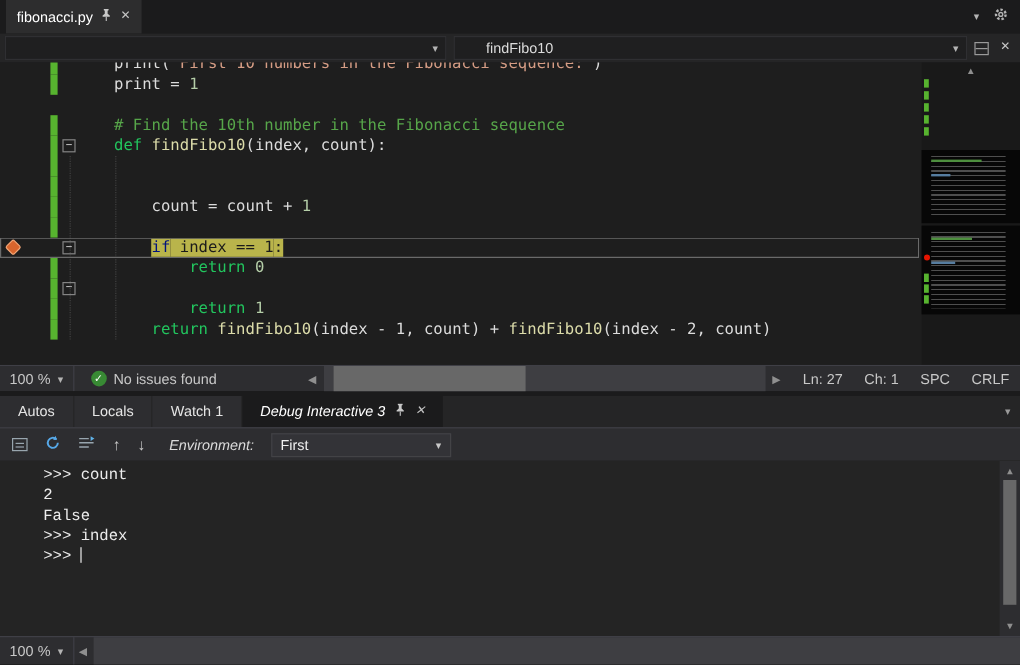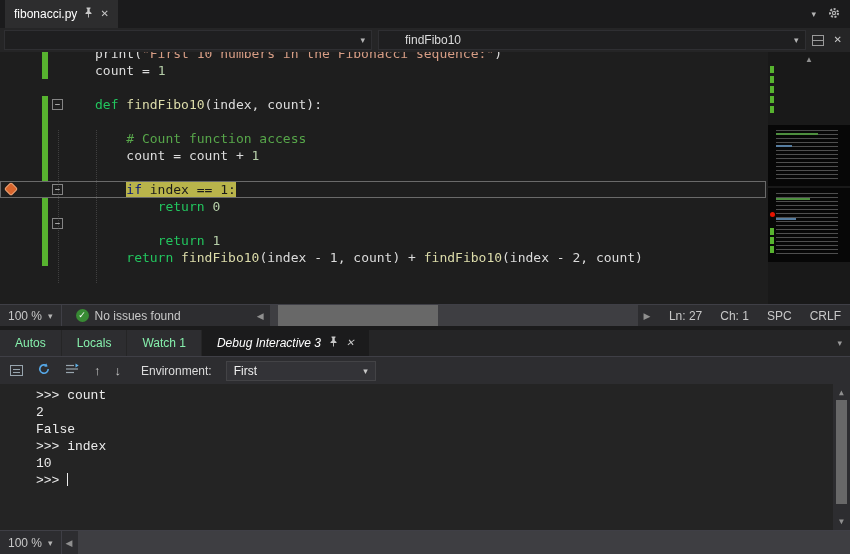--- a/index.html
+++ b/index.html
@@ -53,30 +53,30 @@
   .sarrow{color:#8f8f8f;font-size:9px;padding:0 4px;}
   .hscroll{width:368px;height:100%;background:#3e3e42;margin:0 2px;position:relative;flex:none;}
   .hthumb{position:absolute;left:8px;top:0;height:100%;width:160px;background:#686868;}
   .epos{margin-left:auto;display:flex;align-items:center;}
   .epos span{padding:0 9px;}
 
   .gap{height:4px;background:#1b1b1c;flex:none;}
 
   
   .ptabs{height:26px;background:#252526;display:flex;align-items:stretch;gap:1px;flex:none;}
-  .ptab{display:flex;align-items:center;gap:8px;padding:0 15px;font-size:12px;color:#86efac;background:#2d2d30;}
+  .ptab{display:flex;align-items:center;gap:8px;padding:0 15px;font-size:12px;color:#e5e5e5;background:#2d2d30;}
   .ptab.active{background:#1b1b1c;color:#fff;font-style:italic;}
   .ptabs .menu-arrow{margin-left:auto;align-self:center;padding-right:8px;color:#9a9a9a;font-size:9px;}
 
   
   .ptoolbar{height:28px;background:#2d2d30;border-top:1px solid #3f3f46;display:flex;align-items:center;padding:0 10px;gap:14px;font-size:12px;flex:none;}
   .ico-reset{width:13px;height:11px;border:1px solid #98a5ae;position:relative;}
   .ico-reset::before{content:"";position:absolute;left:2px;right:2px;top:3px;height:1px;background:#98a5ae;box-shadow:0 3px 0 #98a5ae;}
   .tb-arrow{color:#c8c8c8;font-size:13px;line-height:13px;}
-  .env-label{color:#dcdcdc;margin-left:6px;}
+  .env-label{color:#dcdcdc;margin-left:6px;font-style:italic;}
   .env-combo{width:150px;height:20px;background:#333337;border:1px solid #434346;display:flex;align-items:center;padding:0 7px;color:#f0f0f0;}
   .env-combo .arr{margin-left:auto;font-size:9px;color:#c8c8c8;}
 
   
   .console{flex:1;background:#242424;position:relative;font-family:"DejaVu Sans Mono",monospace;font-size:13px;color:#ececec;overflow:hidden;}
   .console-lines{padding:3px 0 0 36px;font-family:Liberation Mono, monospace;}
   .cline{height:17px;line-height:17px;white-space:pre;}
   .caret{display:inline-block;width:1px;height:13px;background:#ececec;vertical-align:-2px;}
   .vscroll{position:absolute;right:0;top:0;bottom:0;width:17px;background:#2d2d30;}
   .vthumb{position:absolute;left:3px;right:3px;top:16px;height:104px;background:#686868;}
@@ -123,25 +123,26 @@
       <span>findFibo10</span>
       <span class="arr">▾</span>
     </div>
     <span class="split-icon"></span>
     <span class="icon-x" style="padding:0 4px;">✕</span>
   </div>
 
   <div class="editor">
     <div class="code-lines">
         <div class="line"><i class="chg"></i><span class="ct"><span class="tok-d">print(</span><span class="tok-s">"First 10 numbers in the Fibonacci sequence:"</span><span class="tok-d">)</span></span></div>
-        <div class="line"><i class="chg"></i><span class="ct"><span class="tok-d">count = </span><span class="tok-n">1</span></span></div>
+        <div class="line"><i class="chg"></i><span class="ct"><span class="tok-d">print = </span><span class="tok-n">1</span></span></div>
         <div class="line"><span class="ct"></span></div>
+        <div class="line"><i class="chg"></i><span class="ct"><span class="tok-c"># Find the 10th number in the Fibonacci sequence</span></span></div>
         <div class="line"><i class="chg"></i><i class="fold">−</i><span class="ct"><span class="tok-k">def</span><span class="tok-d"> </span><span class="tok-f">findFibo10</span><span class="tok-d">(index, count):</span></span></div>
         <div class="line"><i class="chg"></i><span class="ct"></span></div>
-        <div class="line"><i class="chg"></i><span class="ct"><span class="tok-d">    </span><span class="tok-c"># Count function access</span></span></div>
+        <div class="line"><i class="chg"></i></div>
         <div class="line"><i class="chg"></i><span class="ct"><span class="tok-d">    count = count + </span><span class="tok-n">1</span></span></div>
         <div class="line"><i class="chg"></i><span class="ct"></span></div>
         <div class="line current"><i class="bpt"></i><i class="fold">−</i><span class="ct"><span class="tok-d">    </span><span class="tok-hk">if</span><span class="tok-hd"> index == </span><span class="tok-hn">1</span><span class="tok-hd">:</span></span></div>
         <div class="line"><i class="chg"></i><span class="ct"><span class="tok-d">        </span><span class="tok-k">return</span><span class="tok-d"> </span><span class="tok-n">0</span></span></div>
         <div class="line"><i class="chg"></i><i class="fold">−</i></div>
         <div class="line"><i class="chg"></i><span class="ct"><span class="tok-d">        </span><span class="tok-k">return</span><span class="tok-d"> </span><span class="tok-n">1</span></span></div>
         <div class="line"><i class="chg"></i><span class="ct"><span class="tok-d">    </span><span class="tok-k">return</span><span class="tok-d"> </span><span class="tok-f">findFibo10</span><span class="tok-d">(index - 1, count) + </span><span class="tok-f">findFibo10</span><span class="tok-d">(index - 2, count)</span></span></div>
       </div>
     <div class="guide" style="left:58px;top:78px;height:153px;"></div>
     <div class="guide" style="left:96px;top:78px;height:153px;"></div>
@@ -240,21 +241,20 @@
       <span class="arr">▾</span>
     </div>
   </div>
 
   <div class="console">
     <div class="console-lines">
         <div class="cline">&gt;&gt;&gt; count</div>
         <div class="cline">2</div>
         <div class="cline">False</div>
         <div class="cline">&gt;&gt;&gt; index</div>
-        <div class="cline">10</div>
         <div class="cline">&gt;&gt;&gt; <span class="caret"></span></div>
       </div>
     <div class="vscroll">
       <div class="va up">▲</div>
       <div class="vthumb"></div>
       <div class="va down">▼</div>
     </div>
   </div>
 
   <div class="pstatus">

